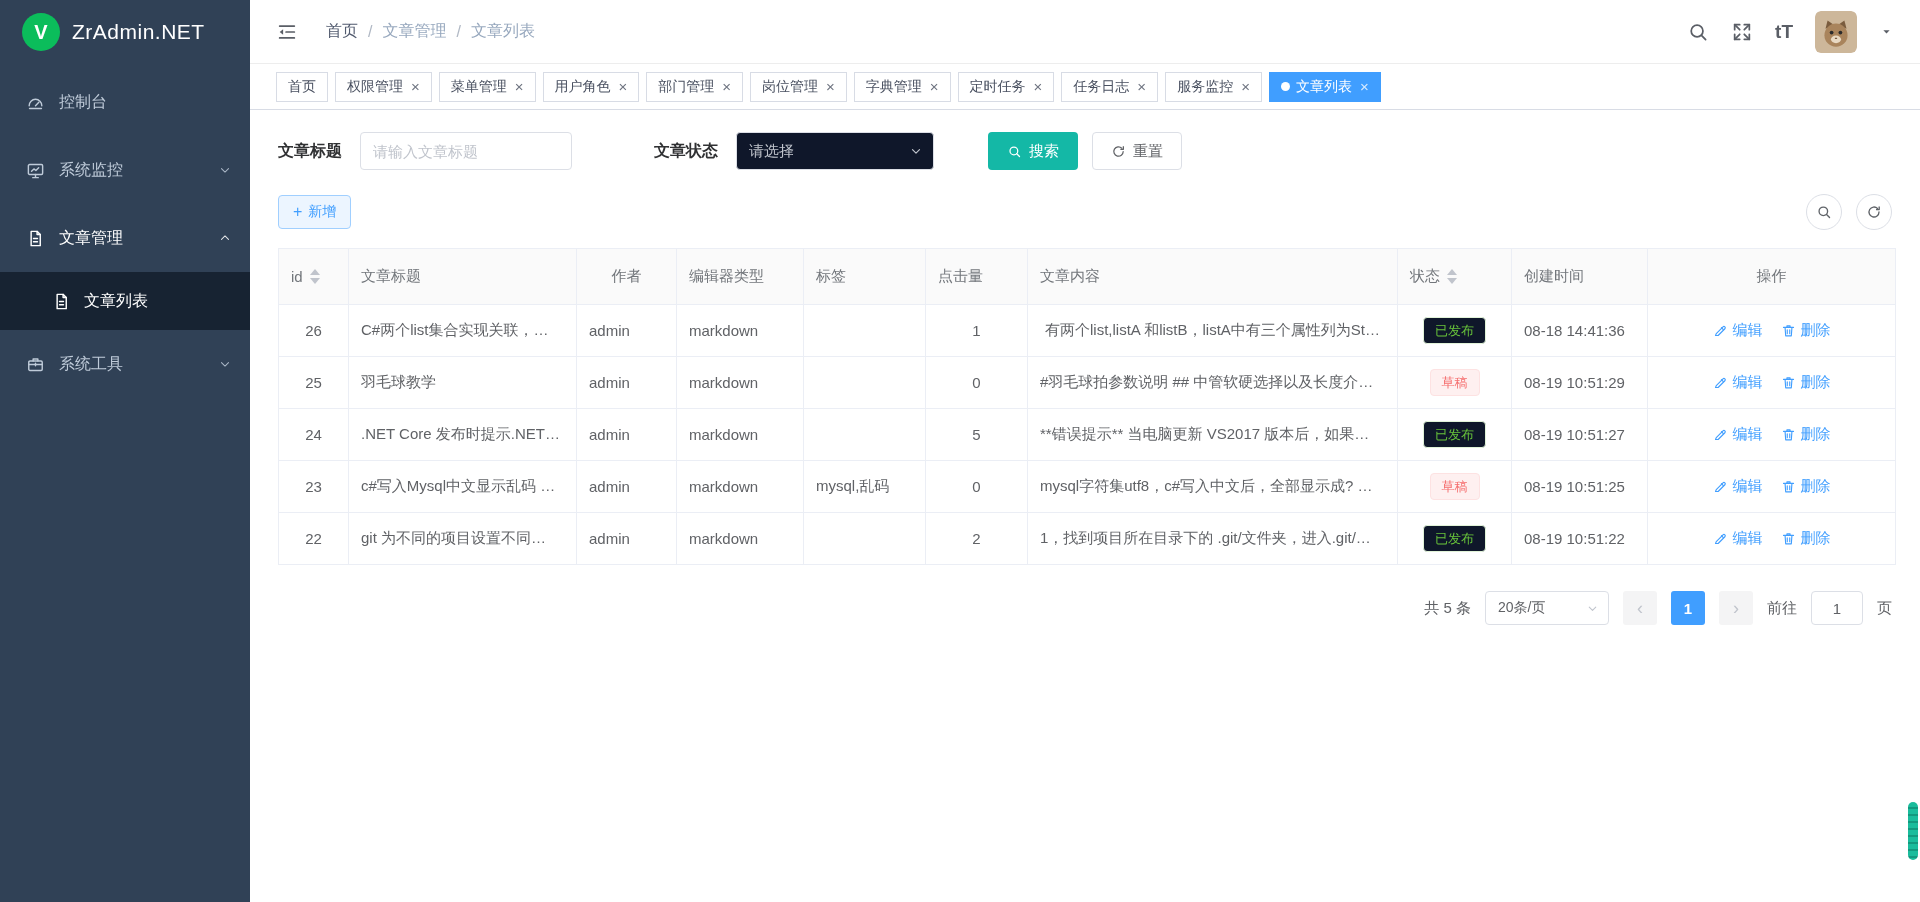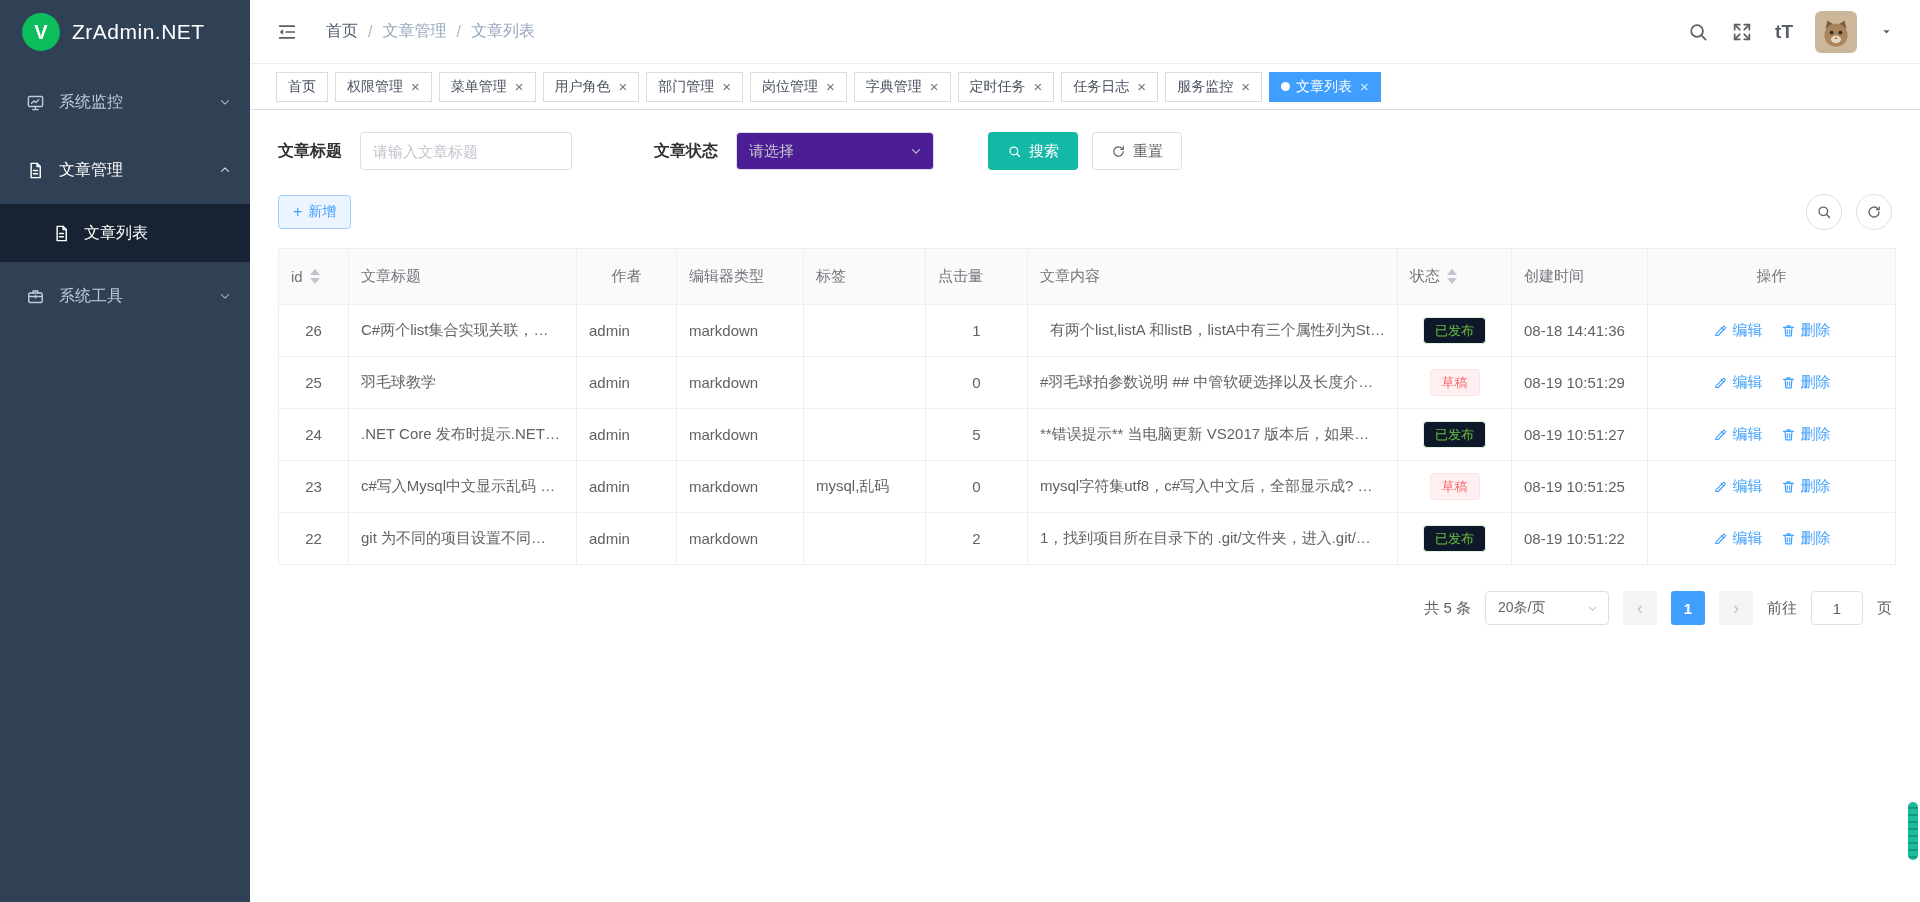--- a/index.html
+++ b/index.html
@@ -48,21 +48,21 @@
 .dot{width:9px;height:9px;border-radius:50%;background:#fff}
 .tab-close{font-size:15px;line-height:1;margin-left:2px;opacity:.8;cursor:pointer}
 
 .filterbar{display:flex;align-items:center;padding:22px 28px 0;font-size:16px}
 .flabel{font-weight:bold;color:#303133;margin-right:18px}
 .flabel2{margin-left:82px}
 .tinput{width:212px;height:38px;border:1px solid #dcdfe6;border-radius:4px;padding:0 12px;
   font-size:15px;color:#606266;outline:none;font-family:inherit}
 .tinput::placeholder{color:#c0c4cc}
 .sel{width:198px;height:38px;border:1px solid #dcdfe6;border-radius:4px;display:flex;align-items:center;
-  justify-content:space-between;padding:0 10px 0 12px;color:#c0c4cc;font-size:15px;cursor:pointer;background:#4c1d95}
+  justify-content:space-between;padding:0 10px 0 12px;color:#c0c4cc;font-size:15px;cursor:pointer;background:#0f172a}
 .sel .chev{color:#c0c4cc;display:flex}
 .sel .chev svg{width:14px;height:14px}
 .btn{height:38px;border-radius:4px;border:1px solid transparent;display:inline-flex;align-items:center;
   gap:7px;padding:0 18px;font-size:15px;cursor:pointer;font-family:inherit}
 .btn svg{width:15px;height:15px}
 .btn-search{background:#14b8a6;color:#fff;margin-left:54px}
 .btn-reset{background:#fff;border-color:#dcdfe6;color:#606266;margin-left:14px}
 
 .toolbar{display:flex;align-items:center;padding:24px 28px 0}
 .btn-add{height:34px;padding:0 14px;background:#ecf5ff;border:1px solid #a0cfff;color:#409eff;
@@ -113,20 +113,30 @@
 
   <aside class="sidebar">
     <div class="logo">
       <div class="logo-badge">V</div>
       <div class="logo-title">ZrAdmin.NET</div>
     </div>
     <nav class="menu" id="sidebar-menu">
         <div class="menu-item">
           <span class="mi">
             <svg viewBox="0 0 24 24">
+              <path d="M4 16a8 8 0 1 1 16 0" fill="none" stroke="currentColor" stroke-width="1.8" stroke-linecap="round" stroke-linejoin="round"></path>
+              <path d="M12 16l4.2-4.2" fill="none" stroke="currentColor" stroke-width="1.8" stroke-linecap="round" stroke-linejoin="round"></path>
+              <path d="M4.5 19.5h15" fill="none" stroke="currentColor" stroke-width="1.8" stroke-linecap="round" stroke-linejoin="round"></path>
+            </svg>
+          </span>
+          <span class="menu-label">控制台</span>
+        </div>
+        <div class="menu-item">
+          <span class="mi">
+            <svg viewBox="0 0 24 24">
               <rect x="3" y="4.5" width="18" height="12.5" rx="1.5" fill="none" stroke="currentColor" stroke-width="1.8" stroke-linecap="round" stroke-linejoin="round"></rect>
               <path d="M8.5 21h7M12 17v4" fill="none" stroke="currentColor" stroke-width="1.8" stroke-linecap="round" stroke-linejoin="round"></path>
               <path d="M7 13l3-3 2.5 2 3.5-3.5" fill="none" stroke="currentColor" stroke-width="1.8" stroke-linecap="round" stroke-linejoin="round"></path>
             </svg>
           </span>
           <span class="menu-label">系统监控</span>
           <span class="arrow">
             <svg viewBox="0 0 24 24">
               <path d="M6 9.5l6 6 6-6" fill="none" stroke="currentColor" stroke-width="1.8" stroke-linecap="round" stroke-linejoin="round"></path>
             </svg>
@@ -369,21 +379,21 @@
             </tr>
           </thead>
         <tbody id="grid-body">
             <tr>
               <td style="text-align:center">26</td>
               <td style="text-align:left">C#两个list集合实现关联，…</td>
               <td style="text-align:left">admin</td>
               <td style="text-align:left">markdown</td>
               <td style="text-align:left"></td>
               <td style="text-align:center">1</td>
-              <td style="text-align:right">有两个list,listA 和listB，listA中有三个属性列为St…</td>
+              <td style="text-align:center">有两个list,listA 和listB，listA中有三个属性列为St…</td>
               <td style="text-align:center"><span class="badge success">已发布</span></td>
               <td style="text-align:left">08-18 14:41:36</td>
               <td style="text-align:center"><a class="link">
                   <svg viewBox="0 0 24 24">
                     <path d="M4 20h4.2L19 9.2a2.1 2.1 0 0 0-3-3L5.2 17z" fill="none" stroke="currentColor" stroke-width="1.8" stroke-linecap="round" stroke-linejoin="round"></path>
                     <path d="M13.5 7.5l3 3" fill="none" stroke="currentColor" stroke-width="1.8" stroke-linecap="round" stroke-linejoin="round"></path>
                   </svg>
                   <span>编辑</span>
                 </a><a class="link">
                   <svg viewBox="0 0 24 24">

